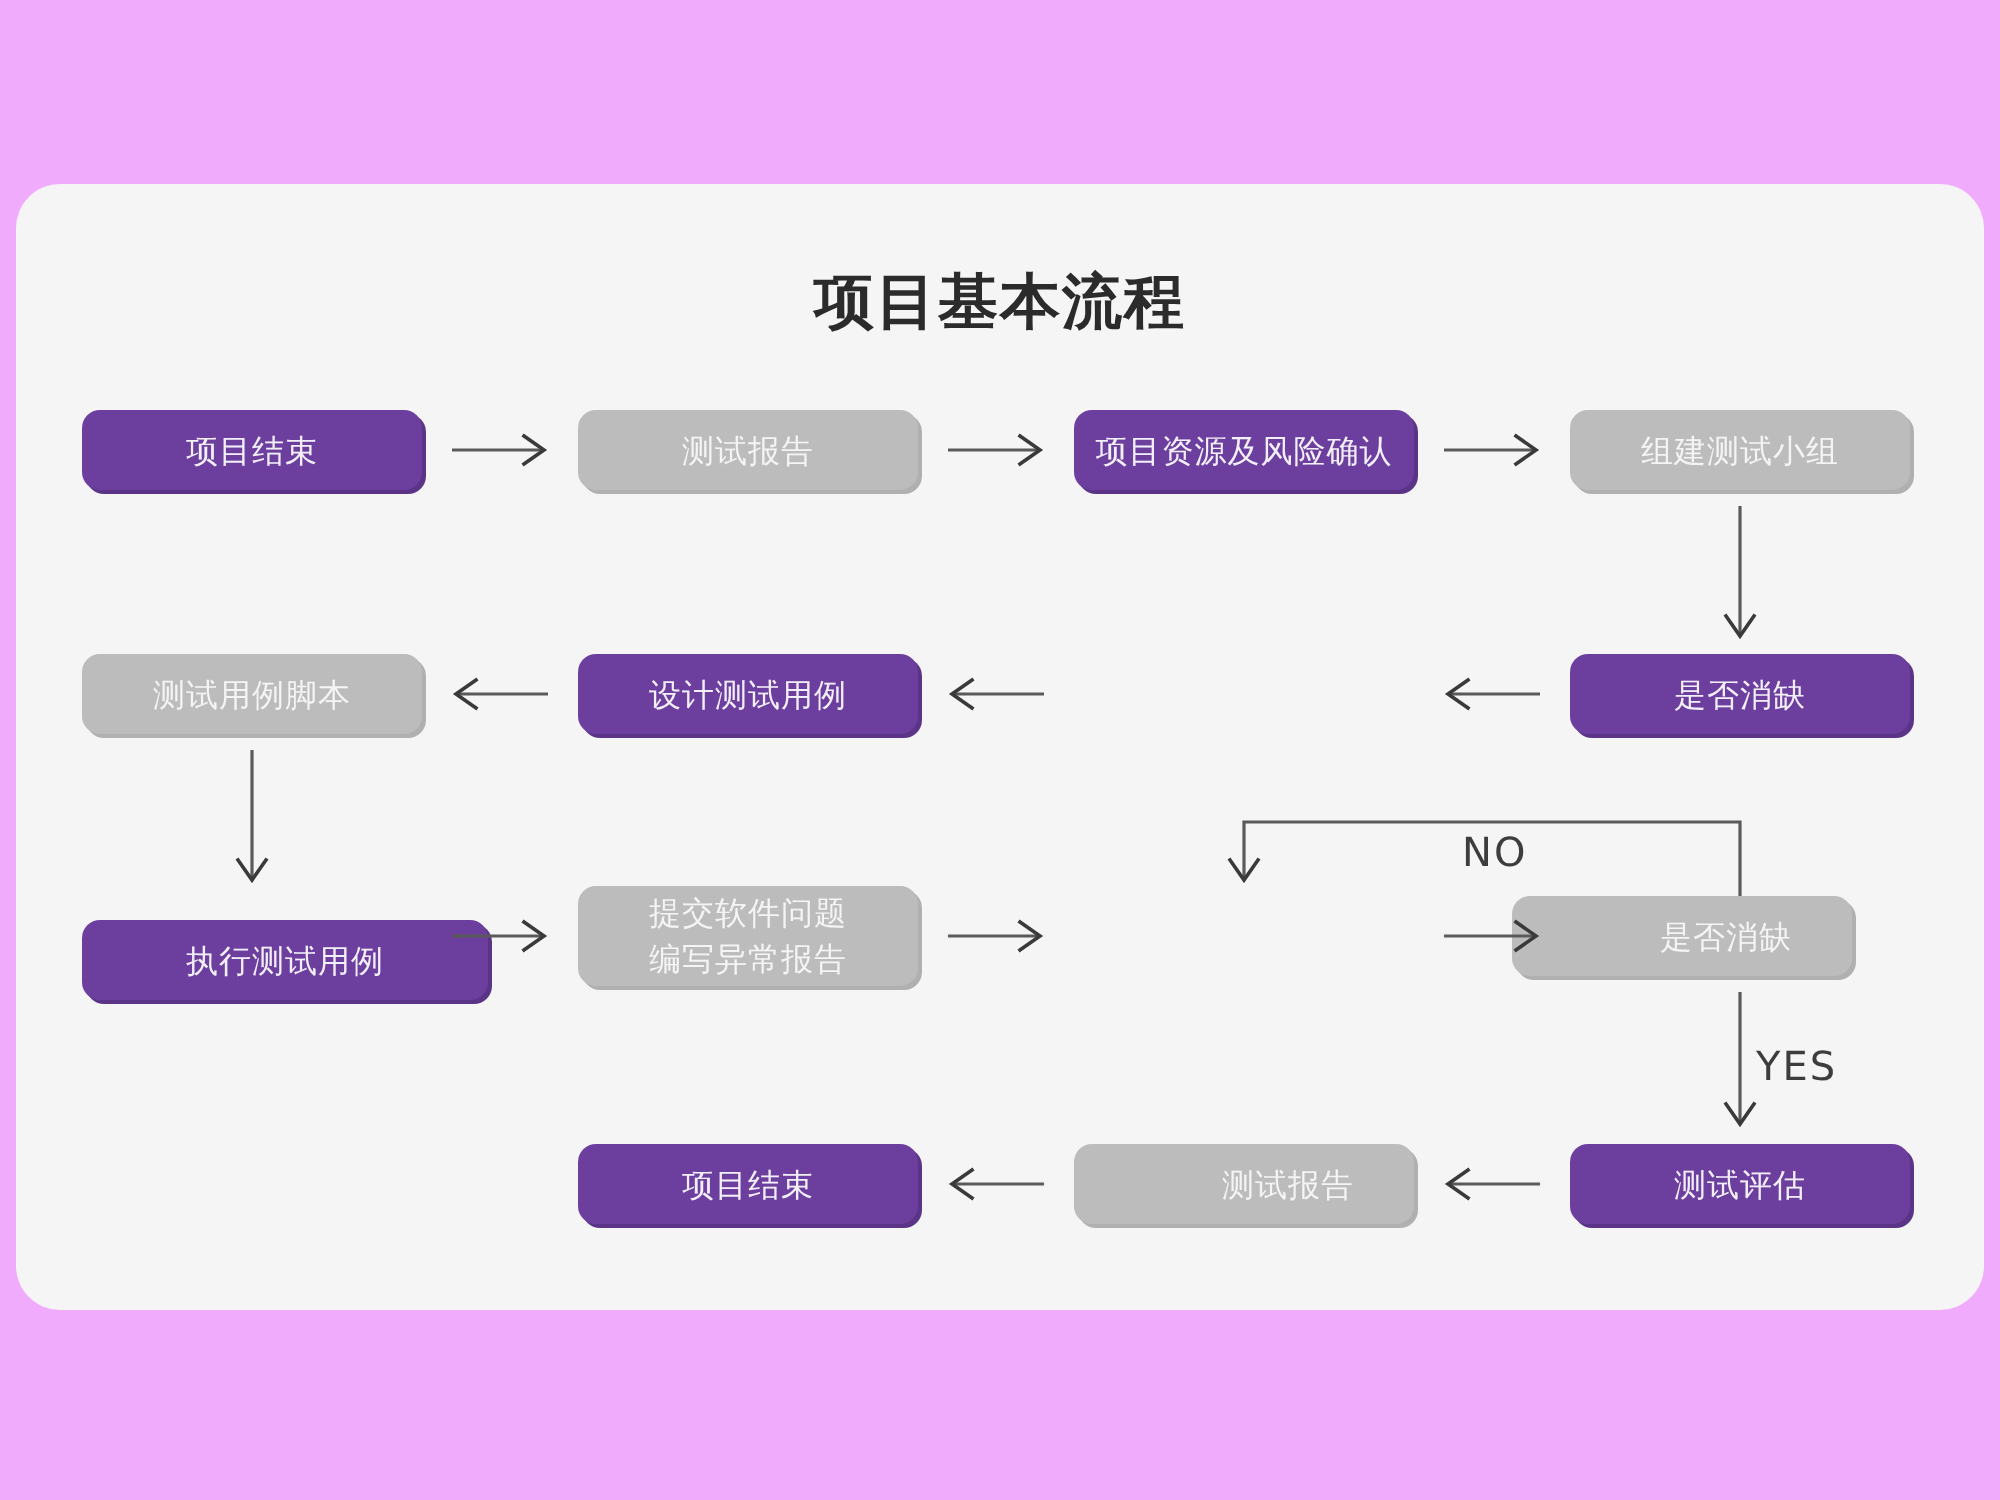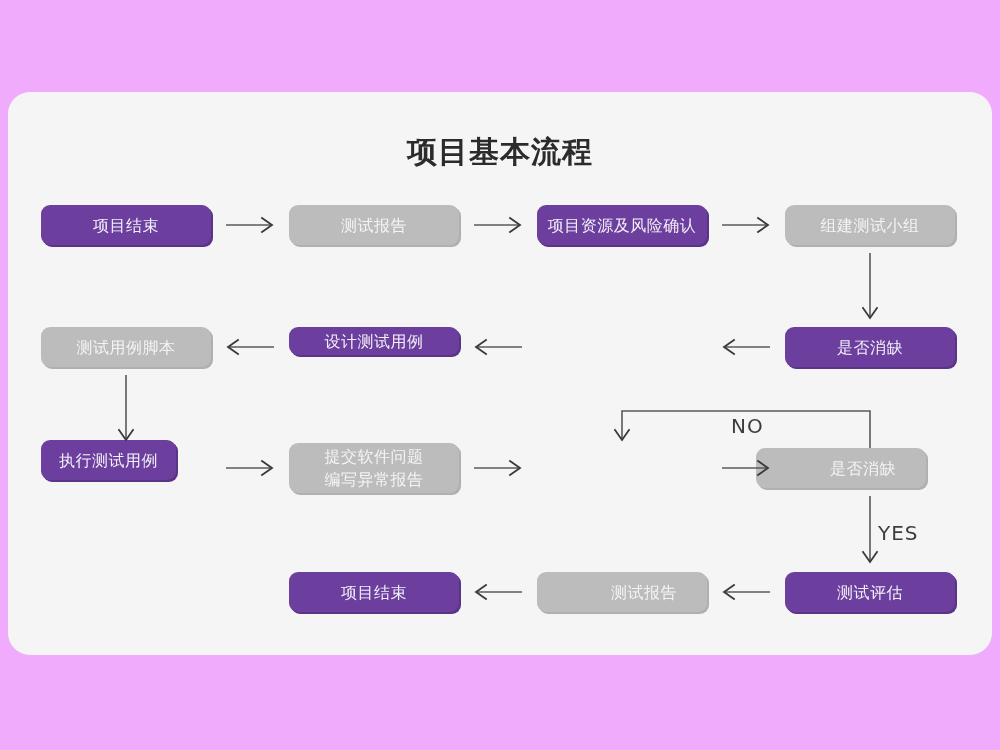--- a/index.html
+++ b/index.html
@@ -101,26 +101,26 @@
   <div class="node purple" style="left:41px;  top:205px; width:170px; height:40px;">项目结束</div>
 
   <div class="node gray" style="left:289px; top:205px; width:170px; height:40px;">测试报告</div>
 
   <div class="node purple" style="left:537px; top:205px; width:170px; height:40px;">项目资源及风险确认</div>
 
   <div class="node gray" style="left:785px; top:205px; width:170px; height:40px;">组建测试小组</div>
 
   <div class="node gray" style="left:41px;  top:327px; width:170px; height:40px;">测试用例脚本</div>
 
-  <div class="node purple" style="left:289px; top:327px; width:170px; height:28px;">设计测试用例</div>
+  <div class="node purple" style="left:289px; top:327px; width:170px; height:40px;">设计测试用例</div>
 
 
   <div class="node purple" style="left:785px; top:327px; width:170px; height:40px;">是否消缺</div>
 
-  <div class="node purple" style="left:41px;  top:440px; width:135px; height:40px;">执行测试用例</div>
+  <div class="node purple" style="left:41px;  top:460px; width:203px; height:40px;">执行测试用例</div>
 
   <div class="node gray" style="left:289px; top:443px; width:170px; height:50px;">提交软件问题
 编写异常报告</div>
 
 
   <div class="node gray" style="left:756px; top:448px; width:170px; height:40px;padding-left:44px;">是否消缺</div>
 
   <div class="node purple" style="left:289px; top:572px; width:170px; height:40px;">项目结束</div>
 
   <div class="node gray" style="left:537px; top:572px; width:170px; height:40px;padding-left:44px;">测试报告</div>

